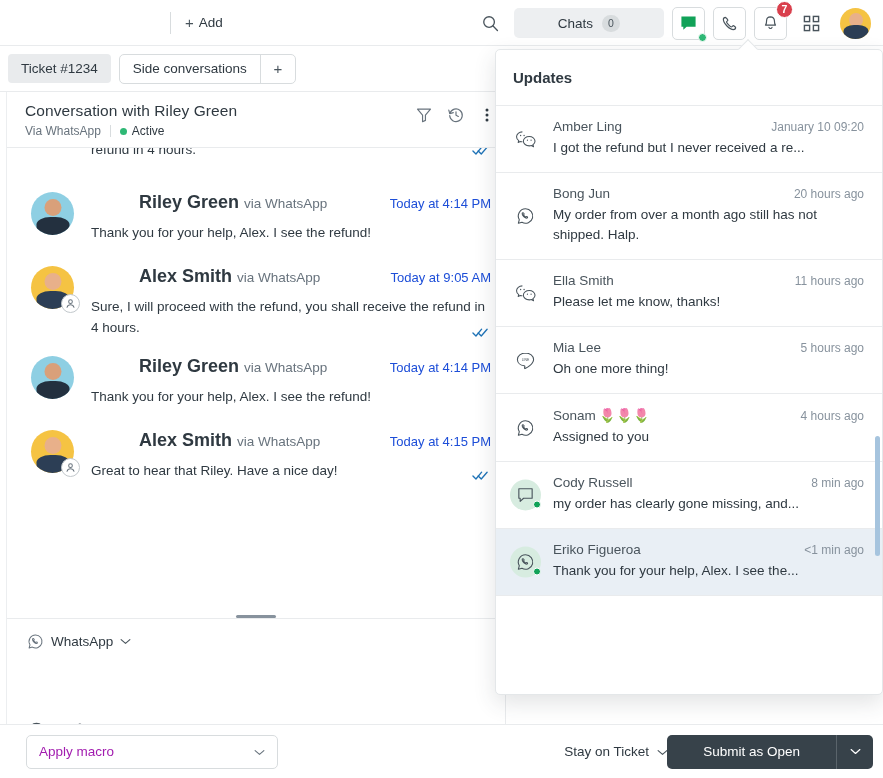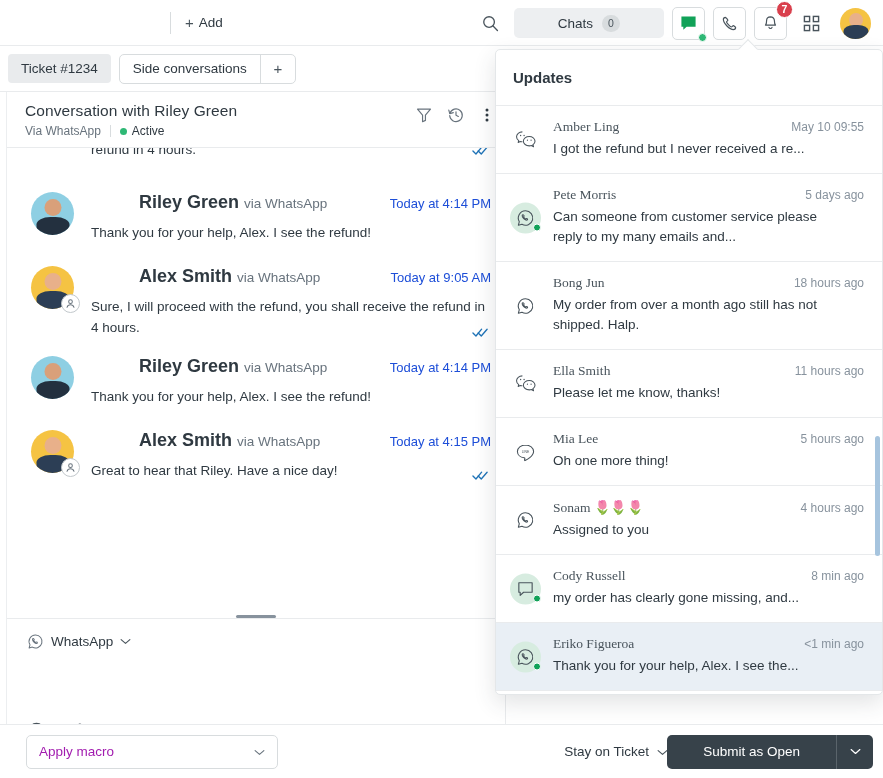--- a/index.html
+++ b/index.html
@@ -242,21 +242,21 @@
     position: absolute; left: 14px; top: 50%; transform: translateY(-50%);
     width: 31px; height: 31px; border-radius: 50%;
     display: flex; align-items: center; justify-content: center;
   }
   .upd-icon.tinted { background: #d7ece0; }
   .upd-dot {
     position: absolute; right: 0px; bottom: 2px; width: 8px; height: 8px;
     border-radius: 50%; background: #11a258; border: 1.5px solid #fff;
   }
   .upd-top { display: flex; align-items: baseline; }
-  .upd-name { font-size: 13.5px; color: #49545c; font-family: Liberation Serif, serif; }
+  .upd-name { font-size: 13.5px; color: #49545c; }
   .upd-time { margin-left: auto; font-size: 12px; color: #87929d; white-space: nowrap; }
   .upd-msg {
     margin-top: 4px; font-size: 13.5px; font-weight: 400; line-height: 20px;
     color: #2f3941; max-width: 284px;
   }
   .scroll-track {
     position: absolute; right: 2px; top: 56px; width: 5px; height: 589px;
   }
   .scroll-thumb {
     position: absolute; right: 0; top: 330px; width: 5px; height: 120px;
@@ -528,50 +528,36 @@
             <path d="M8 2.6C4.4 2.6 1.6 5 1.6 8c0 1.7.9 3.2 2.4 4.2l-.6 2 2.2-1.1c.7.2 1.5.4 2.4.4" stroke-linejoin="round"></path>
             <circle cx="6.1" cy="6.6" r=".75" fill="#49545c" stroke="none"></circle>
             <circle cx="9.9" cy="6.6" r=".75" fill="#49545c" stroke="none"></circle>
             <path d="M15.6 7.6c-3.6 0-6.5 2.3-6.5 5.2s2.9 5.2 6.5 5.2c.8 0 1.6-.1 2.3-.3l2.4 1.2-.7-2.1c1.4-1 2.3-2.4 2.3-4-.1-2.9-2.9-5.2-6.3-5.2z" stroke-linejoin="round"></path>
             <circle cx="13.6" cy="11.7" r=".7" fill="#49545c" stroke="none"></circle>
             <circle cx="17.6" cy="11.7" r=".7" fill="#49545c" stroke="none"></circle>
           </svg>
         </span>
         <div class="upd-top">
           <span class="upd-name">Amber Ling</span>
-          <span class="upd-time">May 10 09:55</span>
+          <span class="upd-time">January 10 09:20</span>
         </div>
         <div class="upd-msg">I got the refund but I never received a re...</div>
       </div>
 
-      <div class="upd-item">
-        <span class="upd-icon tinted">
-          <svg width="19" height="19" viewBox="0 0 20 20" fill="none" stroke="#49545c" stroke-width="1.15">
-            <path d="M10 2.4a7.6 7.6 0 0 0-6.5 11.5l-1 3.7 3.8-1a7.6 7.6 0 1 0 3.7-14.2z" stroke-linejoin="round"></path>
-            <path d="M7.4 6.6c-.4 0-.9.5-.9 1 0 1.8 2.9 4.7 4.7 4.7.5 0 1-.5 1-.9 0-.3-.9-.9-1.1-.9-.3 0-.6.6-.9.6-.5 0-2.3-1.8-2.3-2.3 0-.2.6-.6.6-.9 0-.2-.6-1.3-1.1-1.3z"></path>
-          </svg>
-          <span class="upd-dot"></span>
-        </span>
-        <div class="upd-top">
-          <span class="upd-name">Pete Morris</span>
-          <span class="upd-time">5 days ago</span>
-        </div>
-        <div class="upd-msg">Can someone from customer service please reply to my many emails and...</div>
-      </div>
 
       <div class="upd-item">
         <span class="upd-icon">
           <svg width="19" height="19" viewBox="0 0 20 20" fill="none" stroke="#49545c" stroke-width="1.15">
             <path d="M10 2.4a7.6 7.6 0 0 0-6.5 11.5l-1 3.7 3.8-1a7.6 7.6 0 1 0 3.7-14.2z" stroke-linejoin="round"></path>
             <path d="M7.4 6.6c-.4 0-.9.5-.9 1 0 1.8 2.9 4.7 4.7 4.7.5 0 1-.5 1-.9 0-.3-.9-.9-1.1-.9-.3 0-.6.6-.9.6-.5 0-2.3-1.8-2.3-2.3 0-.2.6-.6.6-.9 0-.2-.6-1.3-1.1-1.3z"></path>
           </svg>
         </span>
         <div class="upd-top">
           <span class="upd-name">Bong Jun</span>
-          <span class="upd-time">18 hours ago</span>
+          <span class="upd-time">20 hours ago</span>
         </div>
         <div class="upd-msg">My order from over a month ago still has not shipped. Halp.</div>
       </div>
 
       <div class="upd-item">
         <span class="upd-icon">
           <svg width="22" height="20" viewBox="0 0 24 22" fill="none" stroke="#49545c" stroke-width="1.15">
             <path d="M8 2.6C4.4 2.6 1.6 5 1.6 8c0 1.7.9 3.2 2.4 4.2l-.6 2 2.2-1.1c.7.2 1.5.4 2.4.4" stroke-linejoin="round"></path>
             <circle cx="6.1" cy="6.6" r=".75" fill="#49545c" stroke="none"></circle>
             <circle cx="9.9" cy="6.6" r=".75" fill="#49545c" stroke="none"></circle>

